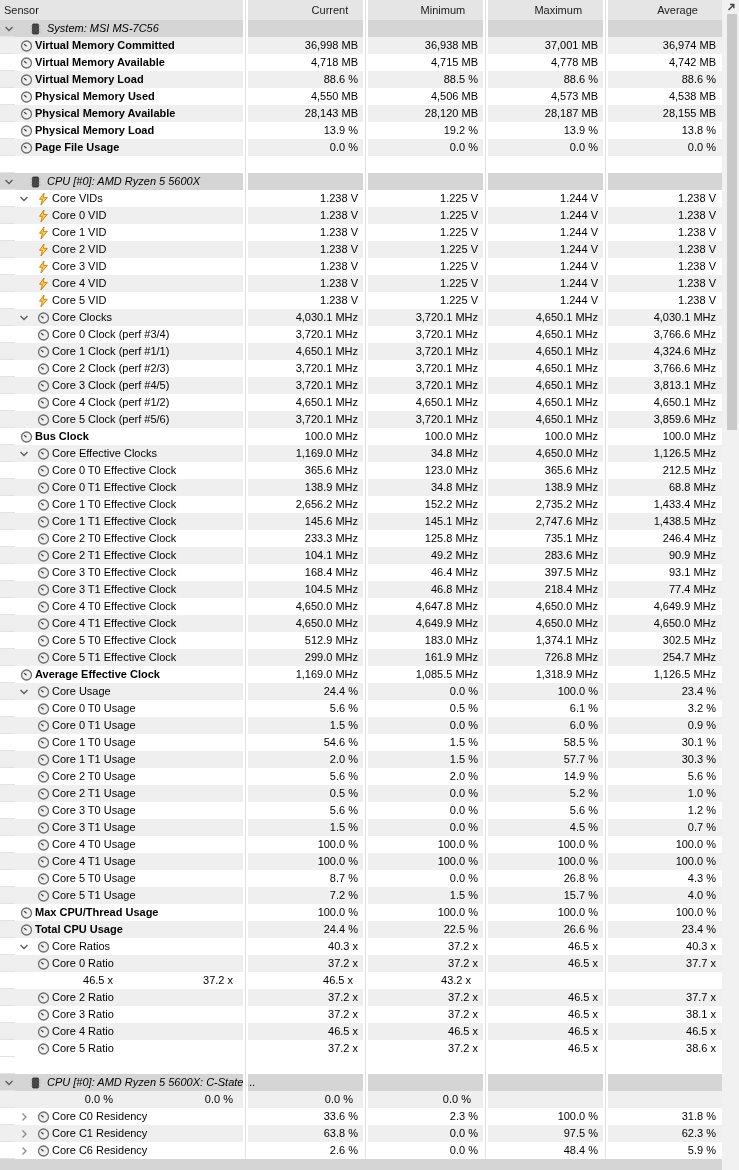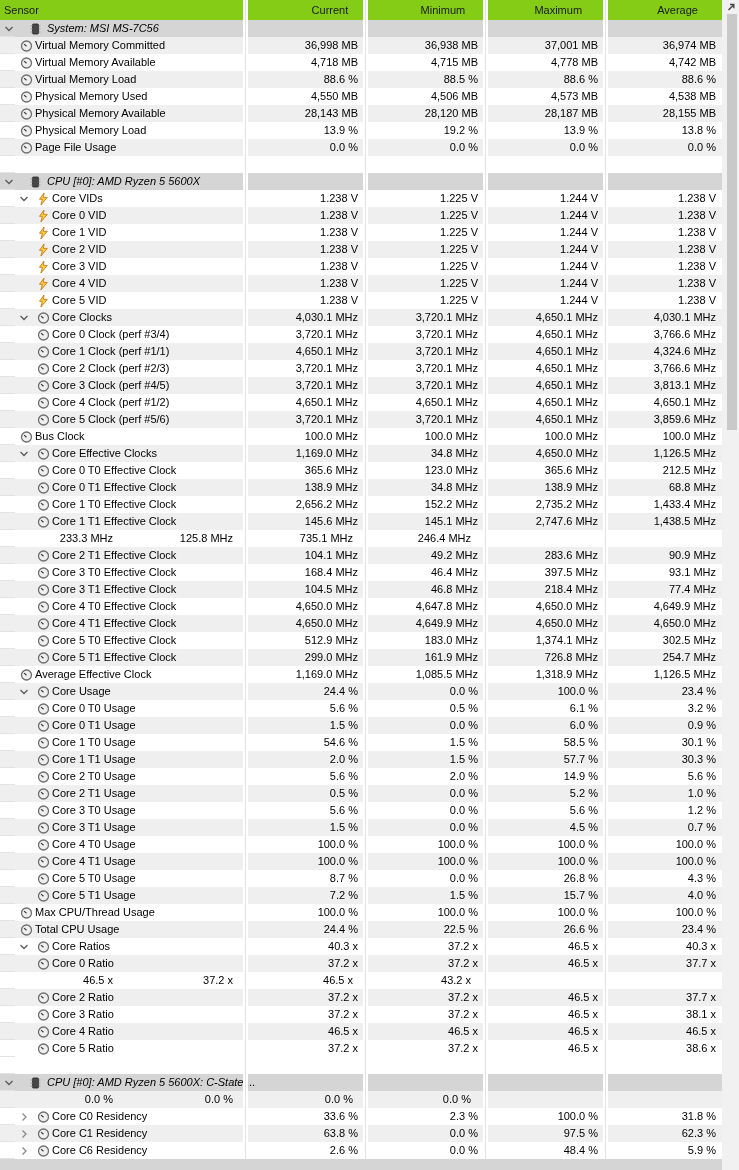--- a/index.html
+++ b/index.html
@@ -5,21 +5,21 @@
   html,body{margin:0;padding:0;}
   body{
     width:739px;height:1170px;position:relative;overflow:hidden;
     background:#ffffff;
     font-family:"Liberation Sans","DejaVu Sans",sans-serif;
     font-size:11px;color:#000;
     -webkit-font-smoothing:antialiased;
   }
   #app{position:absolute;inset:0;}
   
-  #colhead{position:absolute;left:0;top:0;width:722px;height:20px;display:flex;background:#84cc16;}
+  #colhead{position:absolute;left:0;top:0;width:722px;height:20px;display:flex;background:#e5e5e5;}
   .hc{box-sizing:border-box;line-height:20px;color:#1a1a1a;}
   .hc.sensor{width:245px;padding-left:4px;text-align:left;}
   .hc.val{width:120px;padding-right:7px;text-align:right;}
   .hc.val.last{width:136px;padding-right:24px;}
   
   #tbody{position:absolute;left:0;top:20px;width:722px;}
   .row{position:relative;width:722px;height:17px;display:flex;align-items:center;}
   .row.w{background:#ffffff;align-items:flex-end;}
   .row.g{background:#efefef;}
   .row.section{background:#d5d5d5;}
@@ -28,21 +28,21 @@
   .cv{width:120px;height:17px;line-height:17px;box-sizing:border-box;text-align:right;padding-right:7px;white-space:nowrap;}
   .cv.last{width:117px;padding-right:6px;}
   .chev,.ric{position:absolute;top:50%;transform:translateY(-50%);display:inline-flex;}
   .lbl{position:absolute;top:0;line-height:17px;white-space:nowrap;}
   .section .lbl{font-style:italic;}
   
   .section .chev{left:4px;}
   .section .ric{left:29px;}
   .section .lbl{left:47px;}
   .lvl1 .ric{left:20px;}
-  .lvl1 .lbl{left:35px;}
+  .lvl1 .lbl{left:35px;font-weight:bold;}
   .lvl2 .chev{left:19px;}
   .lvl2 .ric{left:37px;}
   .lvl2 .lbl{left:52px;}
   
   .colline{position:absolute;top:0;width:5px;height:1159px;background:#ffffff;z-index:5;}
   .colline i{position:absolute;left:2px;top:0;width:1px;height:100%;background:#e2e2e2;display:block;}
   
   #gutter{position:absolute;left:0;top:20px;width:15px;height:1139px;z-index:6;pointer-events:none;
     background:repeating-linear-gradient(to bottom,transparent 0 16px,#e3e3e3 16px 17px);}
   
@@ -529,20 +529,29 @@
             </svg>
           </span>
           <span class="lbl">Core 1 T1 Effective Clock</span>
         </div>
         <div class="cv">145.6 MHz</div>
         <div class="cv">145.1 MHz</div>
         <div class="cv">2,747.6 MHz</div>
         <div class="cv last">1,438.5 MHz</div>
       </div>
       <div class="row lvl2 w">
+        <div class="cs">
+          <span class="ric">
+            <svg width="13" height="13" viewBox="0 0 13 13">
+              <circle cx="6.5" cy="6.5" r="5" fill="#efefef" stroke="#6e6e6e" stroke-width="1.3"></circle>
+              <line x1="6.5" y1="6.8" x2="4.1" y2="4.6" stroke="#3a3a3a" stroke-width="1.2"></line>
+            </svg>
+          </span>
+          <span class="lbl">Core 2 T0 Effective Clock</span>
+        </div>
         <div class="cv">233.3 MHz</div>
         <div class="cv">125.8 MHz</div>
         <div class="cv">735.1 MHz</div>
         <div class="cv last">246.4 MHz</div>
       </div>
       <div class="row lvl2 g">
         <div class="cs">
           <span class="ric">
             <svg width="13" height="13" viewBox="0 0 13 13">
               <circle cx="6.5" cy="6.5" r="5" fill="#efefef" stroke="#6e6e6e" stroke-width="1.3"></circle>

